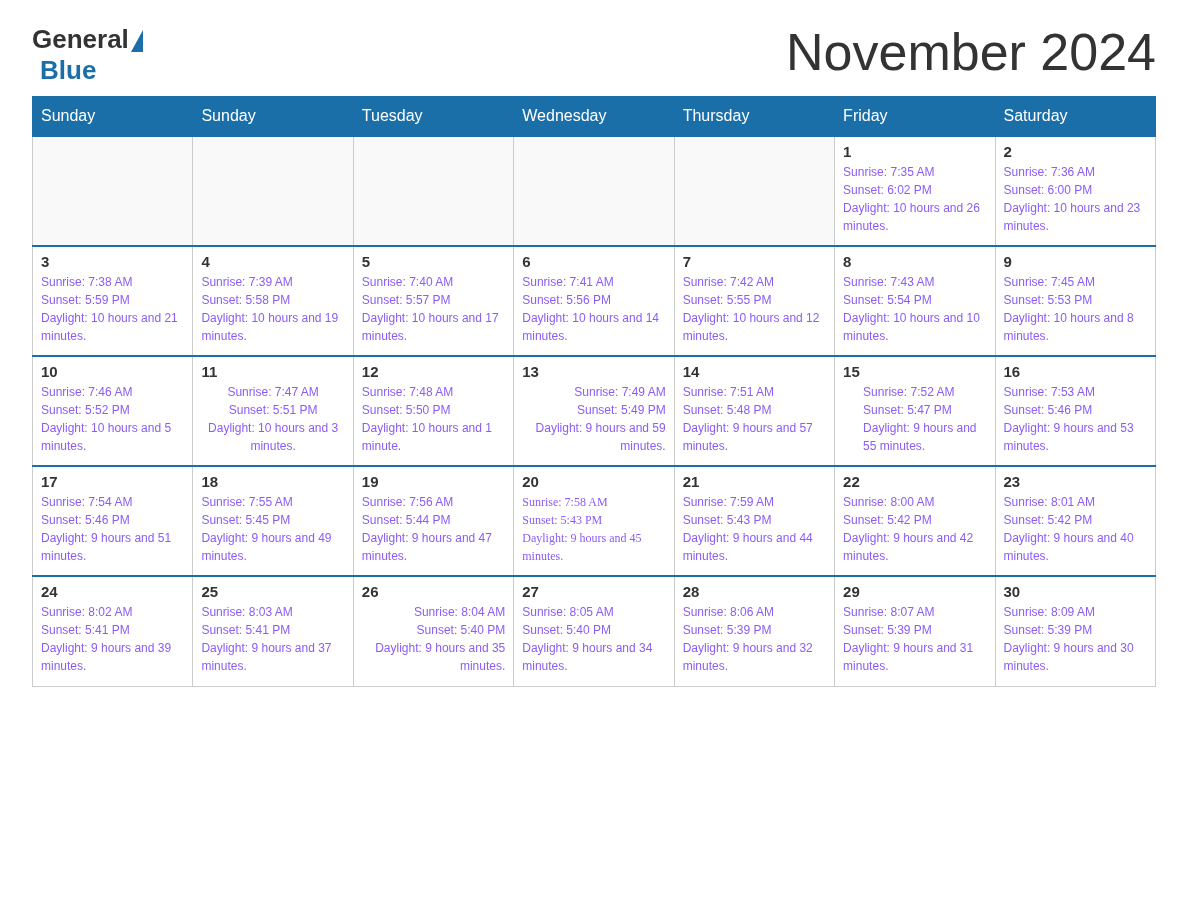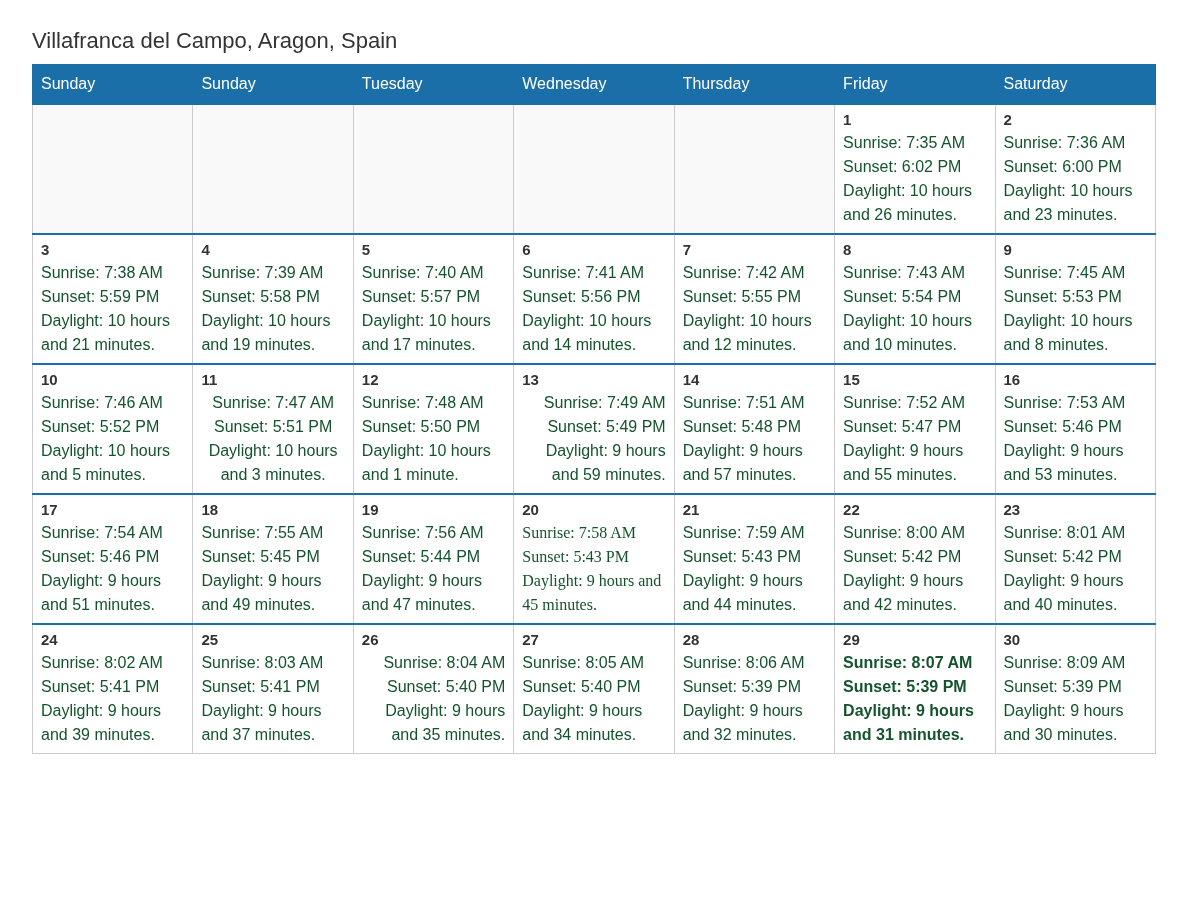--- a/index.html
+++ b/index.html
@@ -89,38 +89,47 @@
       border-top: 2px solid #1a6fa8;
     }
     .day-number {
       font-size: 15px;
       font-weight: bold;
       color: #333;
       display: block;
       margin-bottom: 3px;
     }
     .day-info {
-      font-size: 16px;
-      color: #14532d;
+      font-size: 12px;
+      color: #8b5cf6;
       line-height: 1.5;
     }
     .empty-cell {
       background: #f9f9f9;
     }
     .logo-row {
       display: flex;
       align-items: center;
     }
   </style>
 </head>
 <body>
 
 <div class="header">
+  <div class="logo">
+    <div class="logo-row">
+      <span class="logo-general">General</span>
+      <div class="logo-triangle"></div>
+    </div>
+    <div style="margin-left:4px;">
+      <span class="logo-blue">Blue</span>
+    </div>
+  </div>
   <div class="title-block">
-    <div class="subtitle">Villafranca del Campo, Aragon, Spain</div>
+    <div class="main-title">November 2024</div>
   </div>
 </div>
 
 <table>
   <thead>
     <tr>
     <th>Sunday</th>
         <th>Sunday</th>
         <th>Tuesday</th>
         <th>Wednesday</th>
@@ -219,21 +228,21 @@
 Daylight: 9 hours and 59 minutes.</div>
         </td>
         <td>
           <span class="day-number">14</span>
           <div class="day-info" style="white-space: pre-line;">Sunrise: 7:51 AM
 Sunset: 5:48 PM
 Daylight: 9 hours and 57 minutes.</div>
         </td>
         <td>
           <span class="day-number">15</span>
-          <div class="day-info" style="white-space: pre-line;">Sunrise: 7:52 AM
+          <div class="day-info" style="white-space: pre-line; margin-left: 20px;">Sunrise: 7:52 AM
 Sunset: 5:47 PM
 Daylight: 9 hours and 55 minutes.</div>
         </td>
         <td>
           <span class="day-number">16</span>
           <div class="day-info" style="white-space: pre-line;">Sunrise: 7:53 AM
 Sunset: 5:46 PM
 Daylight: 9 hours and 53 minutes.</div>
         </td>
       </tr>
@@ -307,21 +316,21 @@
 Daylight: 9 hours and 34 minutes.</div>
         </td>
         <td>
           <span class="day-number">28</span>
           <div class="day-info" style="white-space: pre-line;">Sunrise: 8:06 AM
 Sunset: 5:39 PM
 Daylight: 9 hours and 32 minutes.</div>
         </td>
         <td>
           <span class="day-number">29</span>
-          <div class="day-info" style="white-space: pre-line; font-weight: bold;">Sunrise: 8:07 AM
+          <div class="day-info" style="white-space: pre-line;">Sunrise: 8:07 AM
 Sunset: 5:39 PM
 Daylight: 9 hours and 31 minutes.</div>
         </td>
         <td>
           <span class="day-number">30</span>
           <div class="day-info" style="white-space: pre-line;">Sunrise: 8:09 AM
 Sunset: 5:39 PM
 Daylight: 9 hours and 30 minutes.</div>
         </td>
       </tr>

